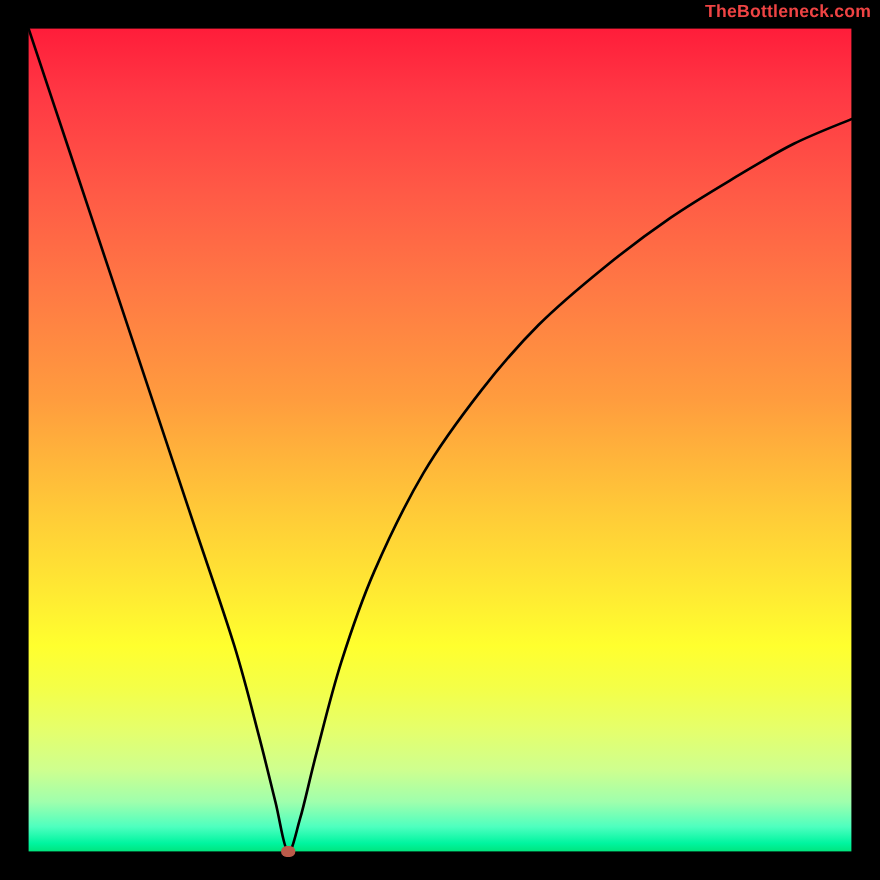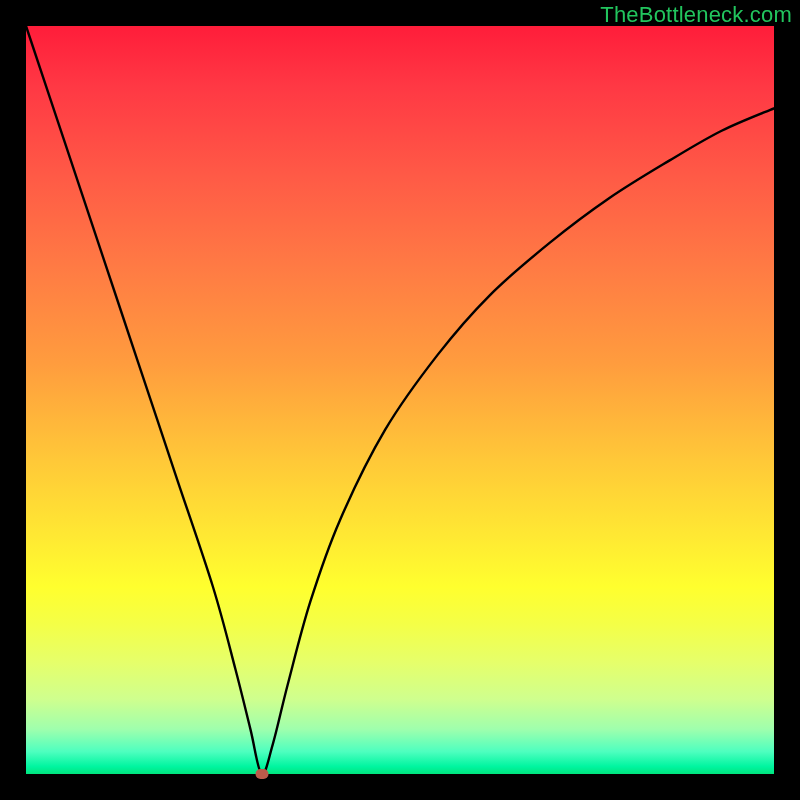--- a/index.html
+++ b/index.html
@@ -14,23 +14,23 @@
   .frame {
     position: relative;
     width: 800px;
     height: 800px;
     background: #000;
   }
   .watermark {
     position: absolute;
     top: 2px;
     right: 8px;
-    color: #22c55e;
-    font-size: 22px;
-    font-weight: 400;
+    color: #ef4444;
+    font-size: 16px;
+    font-weight: 700;
     letter-spacing: 0.2px;
     user-select: none;
   }
   .plot {
     position: absolute;
     left: 26px;
     top: 26px;
     width: 748px;
     height: 748px;
     

